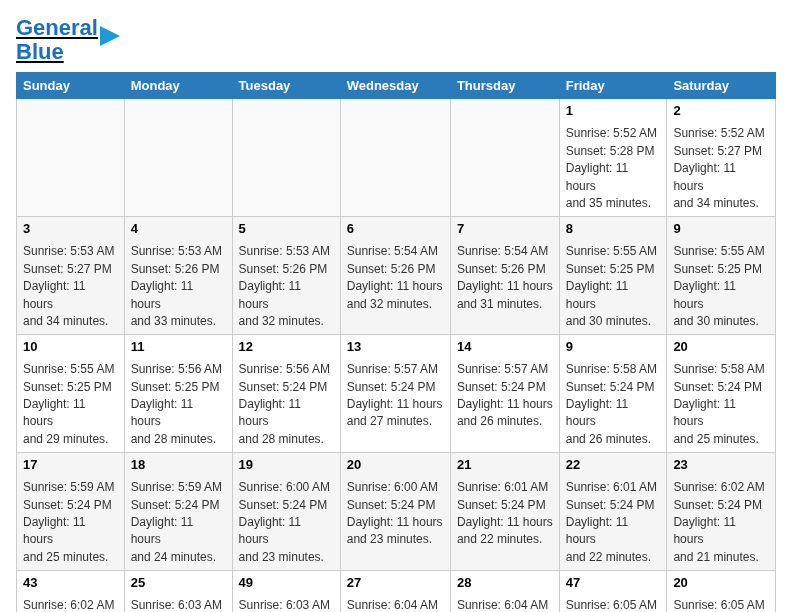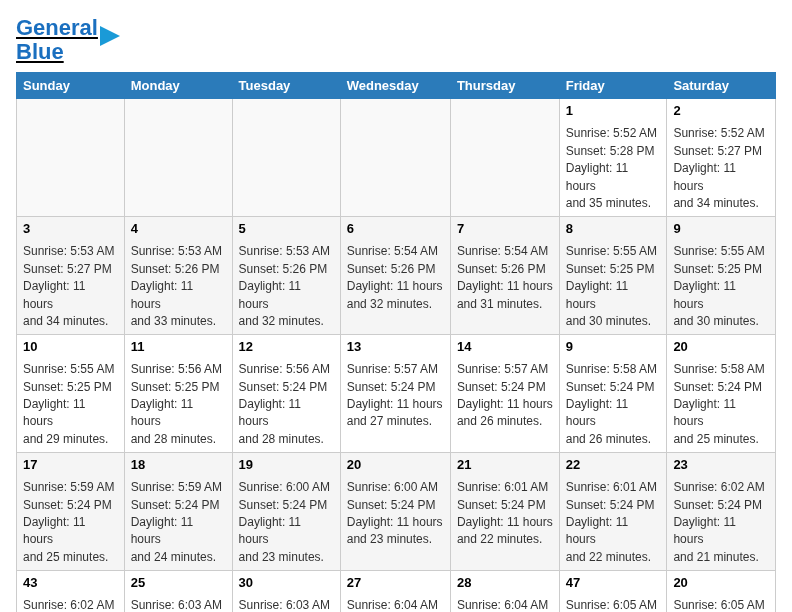--- a/index.html
+++ b/index.html
@@ -296,21 +296,21 @@
 and 21 minutes.</div>
         </td>
         <td>
           <span class="day-num">25</span>
           <div class="day-info" style="white-space: pre-line;">Sunrise: 6:03 AM
 Sunset: 5:24 PM
 Daylight: 11 hours
 and 21 minutes.</div>
         </td>
         <td>
-          <span class="day-num">30</span>
+          <span class="day-num">49</span>
           <div class="day-info" style="white-space: pre-line;">Sunrise: 6:03 AM
 Sunset: 5:24 PM
 Daylight: 11 hours
 and 20 minutes.</div>
         </td>
         <td>
           <span class="day-num">27</span>
           <div class="day-info" style="white-space: pre-line;">Sunrise: 6:04 AM
 Sunset: 5:24 PM
 Daylight: 11 hours

